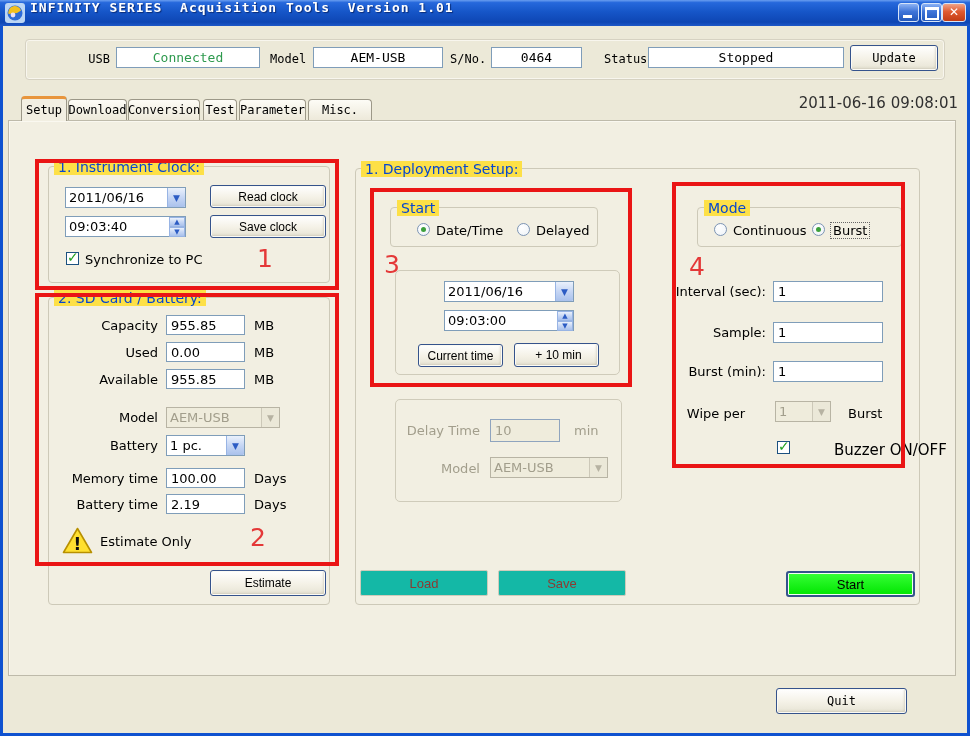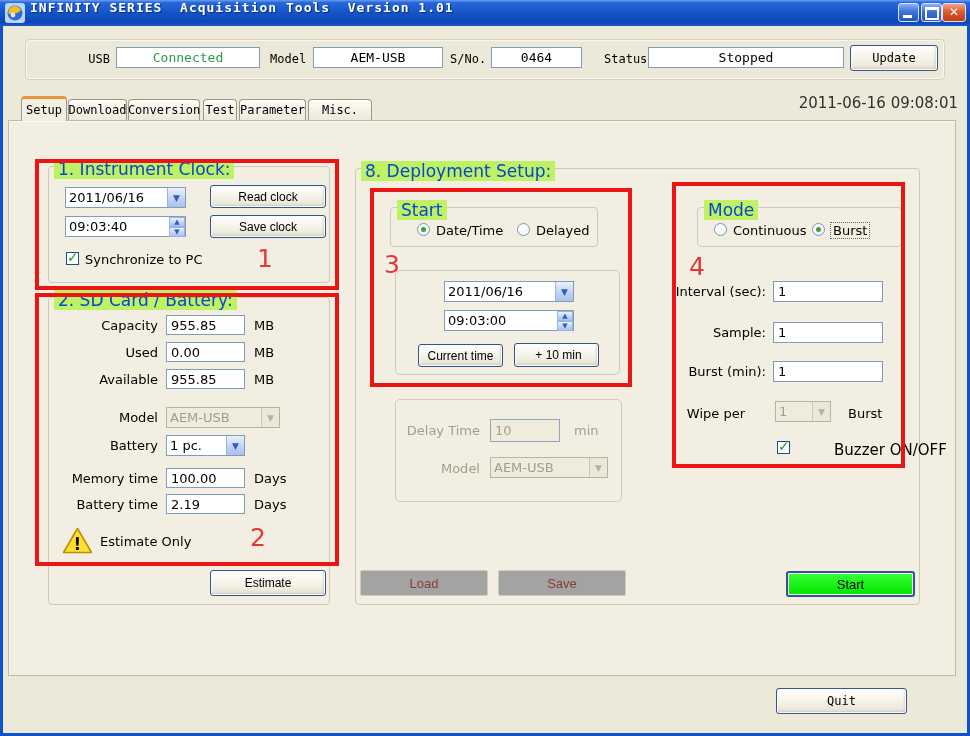--- a/index.html
+++ b/index.html
@@ -28,28 +28,28 @@
   .mono{font-family:"DejaVu Sans Mono",monospace;}
   .fieldbox{position:absolute;background:#fff;border:1px solid #7F9DB9;box-sizing:border-box;
     display:flex;align-items:center;justify-content:center;font-size:13px;}
   .field{position:absolute;background:#fff;border:1px solid #7F9DB9;box-sizing:border-box;
     font-size:13px;padding:0 2px 0 4px;font-family:"DejaVu Sans",sans-serif;outline:none;}
   .field.dsf{background:#EFECDC;border:1px solid #8FA4BE;color:#A29E8C;}
   .xpbtn{position:absolute;border:1px solid #35538C;border-radius:3px;box-sizing:border-box;
     background:linear-gradient(180deg,#FFFFFF,#F4F1E6 55%,#E6E3D4);
     box-shadow:inset 0 0 0 1px #FBFAF4, inset -2px -2px 2px rgba(185,180,160,.45);
     display:flex;align-items:center;justify-content:center;font-size:12px;color:#000;cursor:pointer;}
-  .flatbtn{position:absolute;border:1px solid #CFCBBA;border-radius:2px;background:#a3a3a3;
+  .flatbtn{position:absolute;border:1px solid #CFCBBA;border-radius:2px;background:#14b8a6;
     color:#8C3A32;font-size:13px;display:flex;align-items:center;justify-content:center;
     box-sizing:border-box;cursor:pointer;}
   .greenbtn{position:absolute;border:2px solid #35538C;border-radius:3px;box-sizing:border-box;
     background:linear-gradient(180deg,#38FF38,#00E600);box-shadow:inset 0 0 0 1px #F2FFF2;
     display:flex;align-items:center;justify-content:center;font-size:13px;color:#000;cursor:pointer;}
   .grp{position:absolute;border:1px solid #CDC9B8;border-radius:4px;box-sizing:border-box;}
-  .grpcap{position:absolute;font-size:17px;color:#0646D0;background:#bef264;padding:0 4px;
+  .grpcap{position:absolute;font-size:14px;color:#0646D0;background:#fde047;padding:0 4px;
     white-space:nowrap;z-index:2;}
   .panelin{position:absolute;border:1px solid #CFCBBA;border-radius:5px;box-sizing:border-box;}
   
   .combo{position:absolute;background:#fff;border:1px solid #7F9DB9;box-sizing:border-box;
     display:flex;align-items:stretch;font-size:13px;cursor:default;}
   .combo .val{flex:1;display:flex;align-items:center;padding-left:3px;overflow:hidden;}
   .combo .arr{width:17px;display:flex;align-items:center;justify-content:center;
     background:linear-gradient(180deg,#EAF1FC,#C6D6F4 50%,#A9C1EC);border-left:1px solid #98B4E4;
     color:#2C5CC4;font-size:10px;border-radius:0 1px 1px 0;cursor:pointer;}
   .combo.dsc{background:#EFECDC;border-color:#B8B4A4;color:#A29E8C;}
@@ -189,21 +189,21 @@
   <div class="lbl" style="left:254px;top:497px;font-size:13px;">Days</div>
 
   <svg style="position:absolute;left:62px;top:527px;" width="31" height="28" viewBox="0 0 31 28">
     <path d="M15.5 1.5 L29.5 25.5 L1.5 25.5 Z" fill="#FFE030" stroke="#B89000" stroke-width="1.6" stroke-linejoin="round"></path>
     <text x="15.5" y="23" text-anchor="middle" font-size="17" font-weight="bold" fill="#101010">!</text>
   </svg>
   <div class="lbl" style="left:100px;top:534px;font-size:13px;">Estimate Only</div>
   <button class="xpbtn" style="left:210px;top:570px;width:116px;height:26px;">Estimate</button>
 
   <div class="grp" style="left:355px;top:168px;width:565px;height:437px;"></div>
-  <div class="grpcap" style="left:361px;top:161px;">8. Deployment Setup:</div>
+  <div class="grpcap" style="left:361px;top:161px;">1. Deployment Setup:</div>
 
   <div class="grp" style="left:390px;top:207px;width:208px;height:40px;"></div>
   <div class="grpcap" style="left:397px;top:200px;">Start</div>
   <div class="radio sel" style="left:417px;top:223px;"></div>
   <div class="lbl" style="left:436px;top:223px;font-size:13px;">Date/Time</div>
   <div class="radio" style="left:517px;top:223px;"></div>
   <div class="lbl" style="left:536px;top:223px;font-size:13px;">Delayed</div>
 
   <div class="panelin" style="left:395px;top:270px;width:225px;height:105px;"></div>
   <div class="combo" style="left:444px;top:281px;width:130px;height:21px;">

